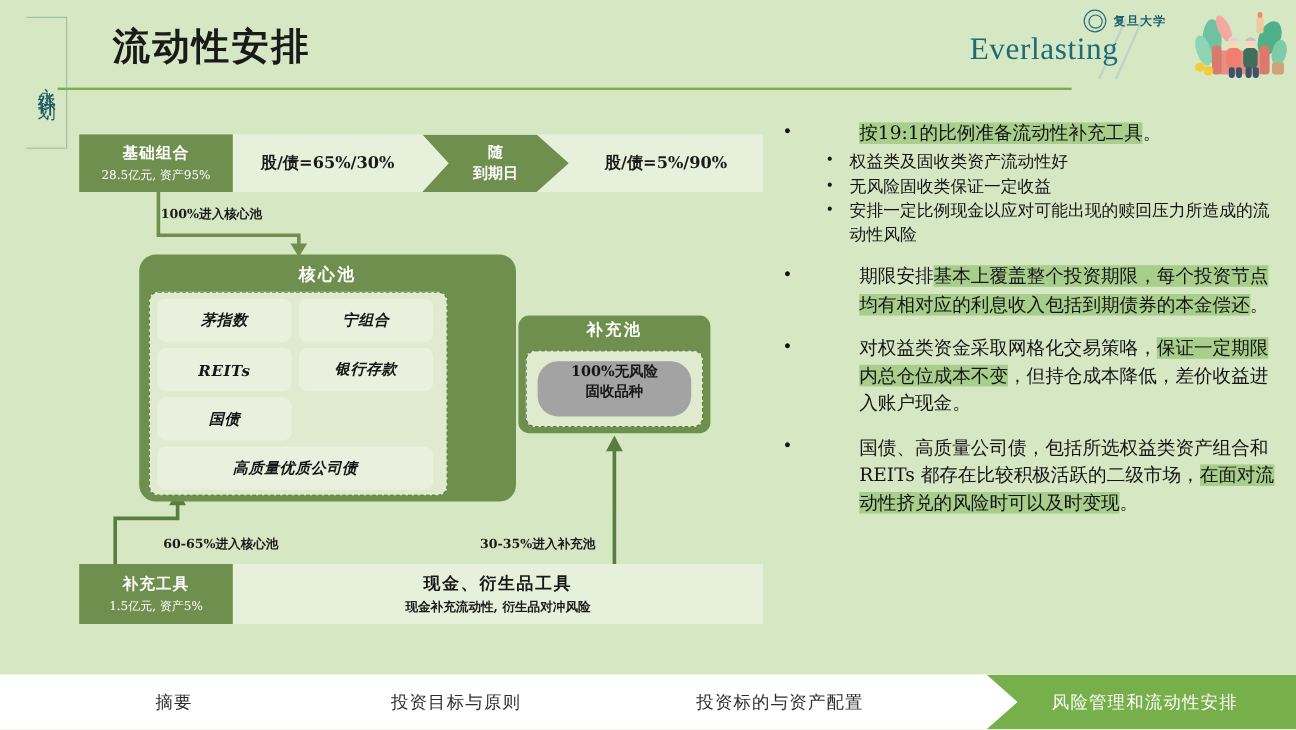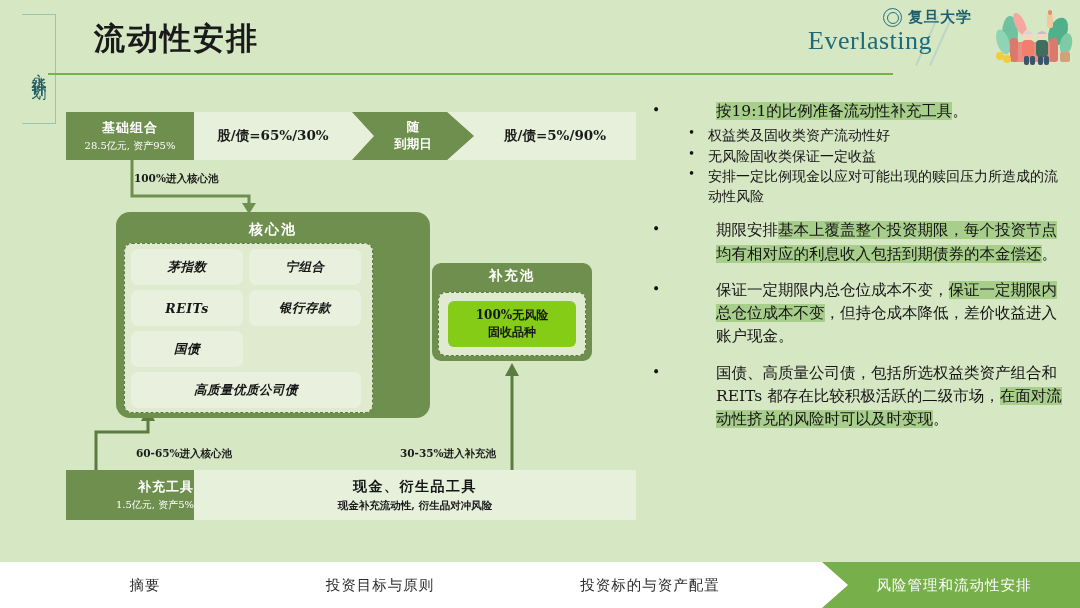--- a/index.html
+++ b/index.html
@@ -57,21 +57,21 @@
   #fudan-seal {
     width: 19px; height: 19px; border-radius: 50%;
     border: 1.4px solid #2b6f7d; position: relative;
   }
   #fudan-seal:after {
     content: ""; position: absolute; left: 3px; top: 3px;
     width: 10px; height: 10px; border-radius: 50%;
     border: 1px solid #2b6f7d;
   }
   #fudan-name {
-    font-size: 15px; color: #1e5f6b; font-weight: bold;
+    font-size: 10px; color: #1e5f6b; font-weight: bold;
     letter-spacing: 1px; font-family: "DejaVu Serif", serif;
   }
   #everlasting {
     position: absolute; right: 48px; top: 20px;
     font-size: 26px; color: #1d6a78; letter-spacing: .5px;
     font-family: "Liberation Serif", serif;
   }
   .slash {
     position: absolute; width: 2px; height: 54px;
     background: #bcd6c4; transform: rotate(24deg);
@@ -185,41 +185,40 @@
   #supp-inner {
     position: absolute; left: 6px; top: 29px;
     width: 148px; height: 64px;
     background: #dfeacf;
     border: 1.6px dashed #5b7c40;
     border-radius: 8px;
     display: flex; align-items: center; justify-content: center;
   }
   #supp-item {
     width: 128px; height: 46px;
-    background: #84cc16; border-radius: 6px;
+    background: #a3a3a3; border-radius: 17px;
     display: flex; flex-direction: column;
-    align-items: center; justify-content: center;
+    align-items: center; justify-content: flex-start;
     font-size: 12px; font-weight: bold; color: #161616;
     line-height: 1.45; text-align: center;
     font-family: "DejaVu Serif", serif;
   }
 
   
   #bottom-bar {
     position: absolute; left: 66px; top: 470px;
     width: 570px; height: 50px;
     background: #e6f0da;
   }
   #supp-tool-box {
     position: absolute; left: 0; top: 0;
     width: 128px; height: 50px;
     background: #6e8f4e; color: #fff; text-align: center;
     display: flex; flex-direction: column; justify-content: center;
     font-family: "DejaVu Serif", serif;
-    align-items: flex-end;
   }
   #supp-tool-box .b1 { font-size: 13px; font-weight: bold; letter-spacing: 1px; }
   #supp-tool-box .b2 { font-size: 10px; margin-top: 2px; }
   #cash-block {
     position: absolute; left: 128px; top: 0;
     width: 442px; height: 50px;
     display: flex; flex-direction: column;
     align-items: center; justify-content: center;
     font-family: "DejaVu Serif", serif;
   }
@@ -415,21 +414,21 @@
       </div>
       <div class="bullet-group">
         <div class="lv1">
           <span class="dot">•</span>
           <span class="txt"><span>期限安排</span><span class="hl">基本上覆盖整个投资期限，每个投资节点均有相对应的利息收入包括到期债券的本金偿还</span><span>。</span></span>
         </div>
       </div>
       <div class="bullet-group">
         <div class="lv1">
           <span class="dot">•</span>
-          <span class="txt"><span>保证一定期限内总仓位成本不变，</span><span class="hl">保证一定期限内总仓位成本不变</span><span>，但持仓成本降低，差价收益进入账户现金。</span></span>
+          <span class="txt"><span>对权益类资金采取网格化交易策咯，</span><span class="hl">保证一定期限内总仓位成本不变</span><span>，但持仓成本降低，差价收益进入账户现金。</span></span>
         </div>
       </div>
       <div class="bullet-group">
         <div class="lv1">
           <span class="dot">•</span>
           <span class="txt"><span>国债、高质量公司债，包括所选权益类资产组合和 REITs 都存在比较积极活跃的二级市场，</span><span class="hl">在面对流动性挤兑的风险时可以及时变现</span><span>。</span></span>
         </div>
       </div>
     </div>
 

